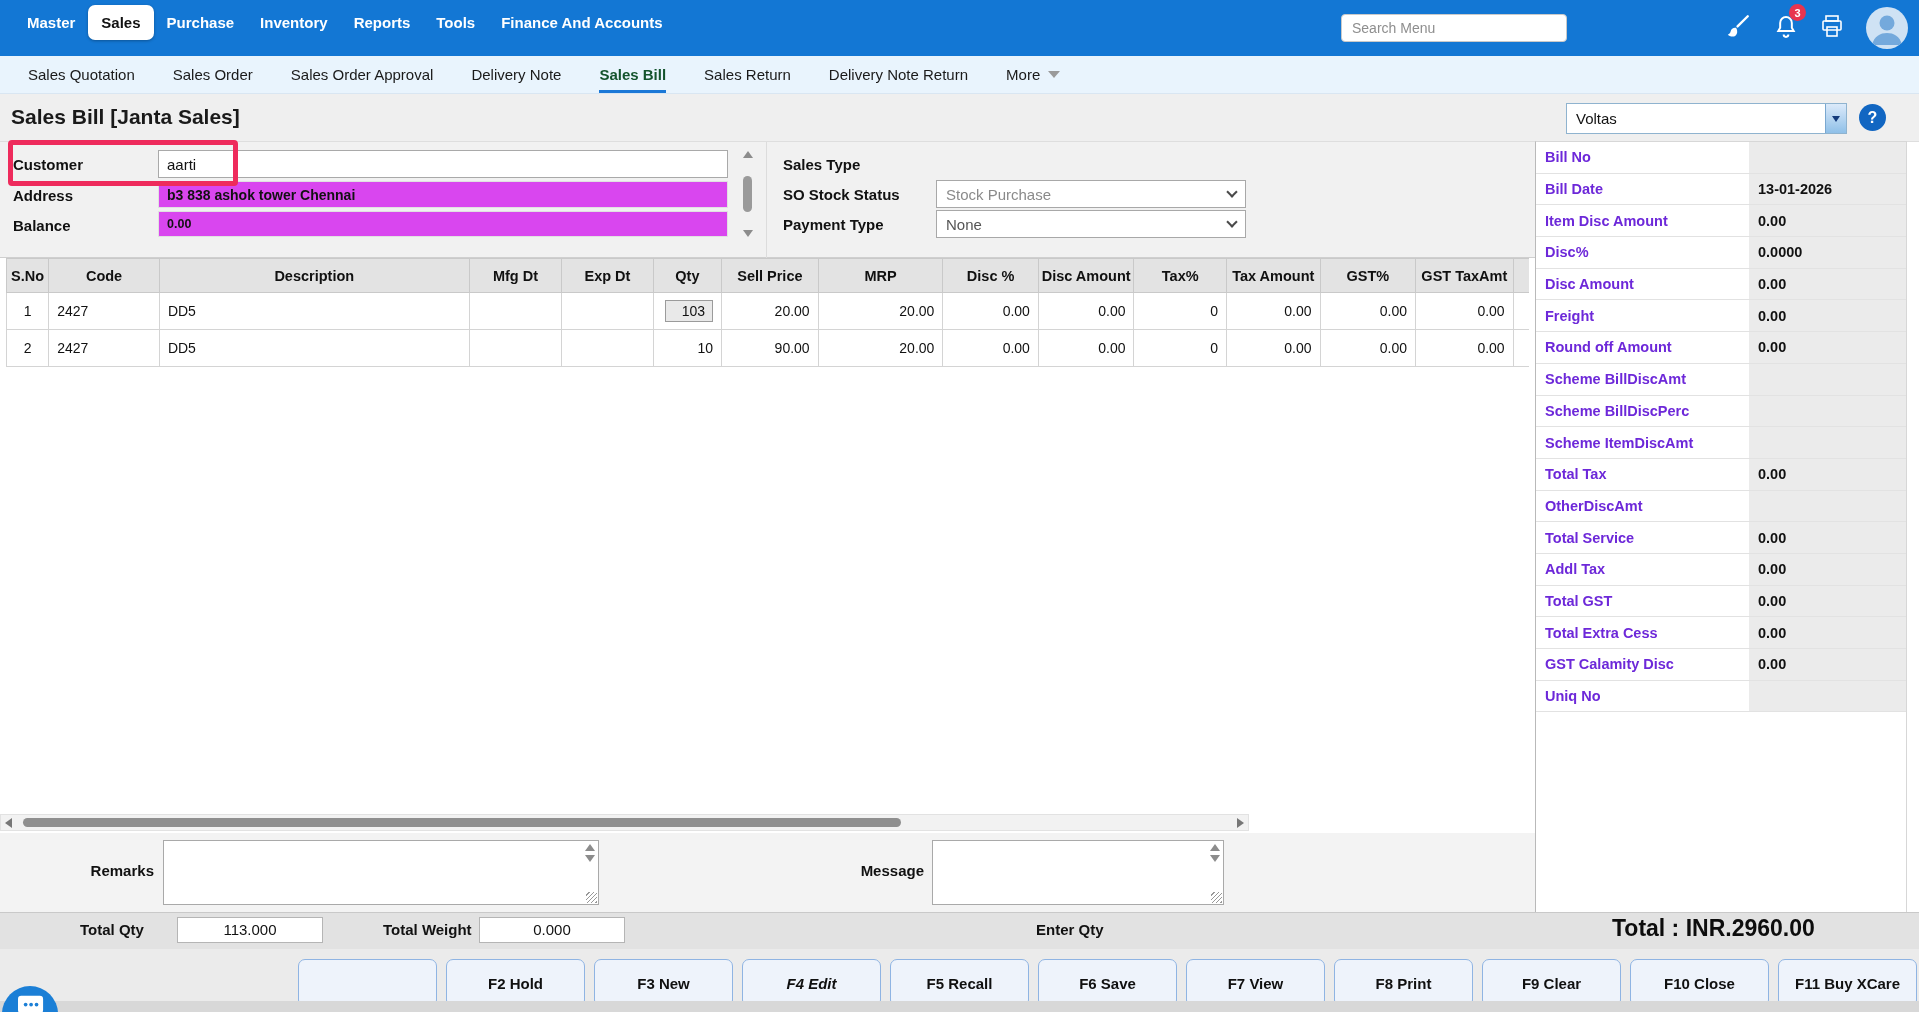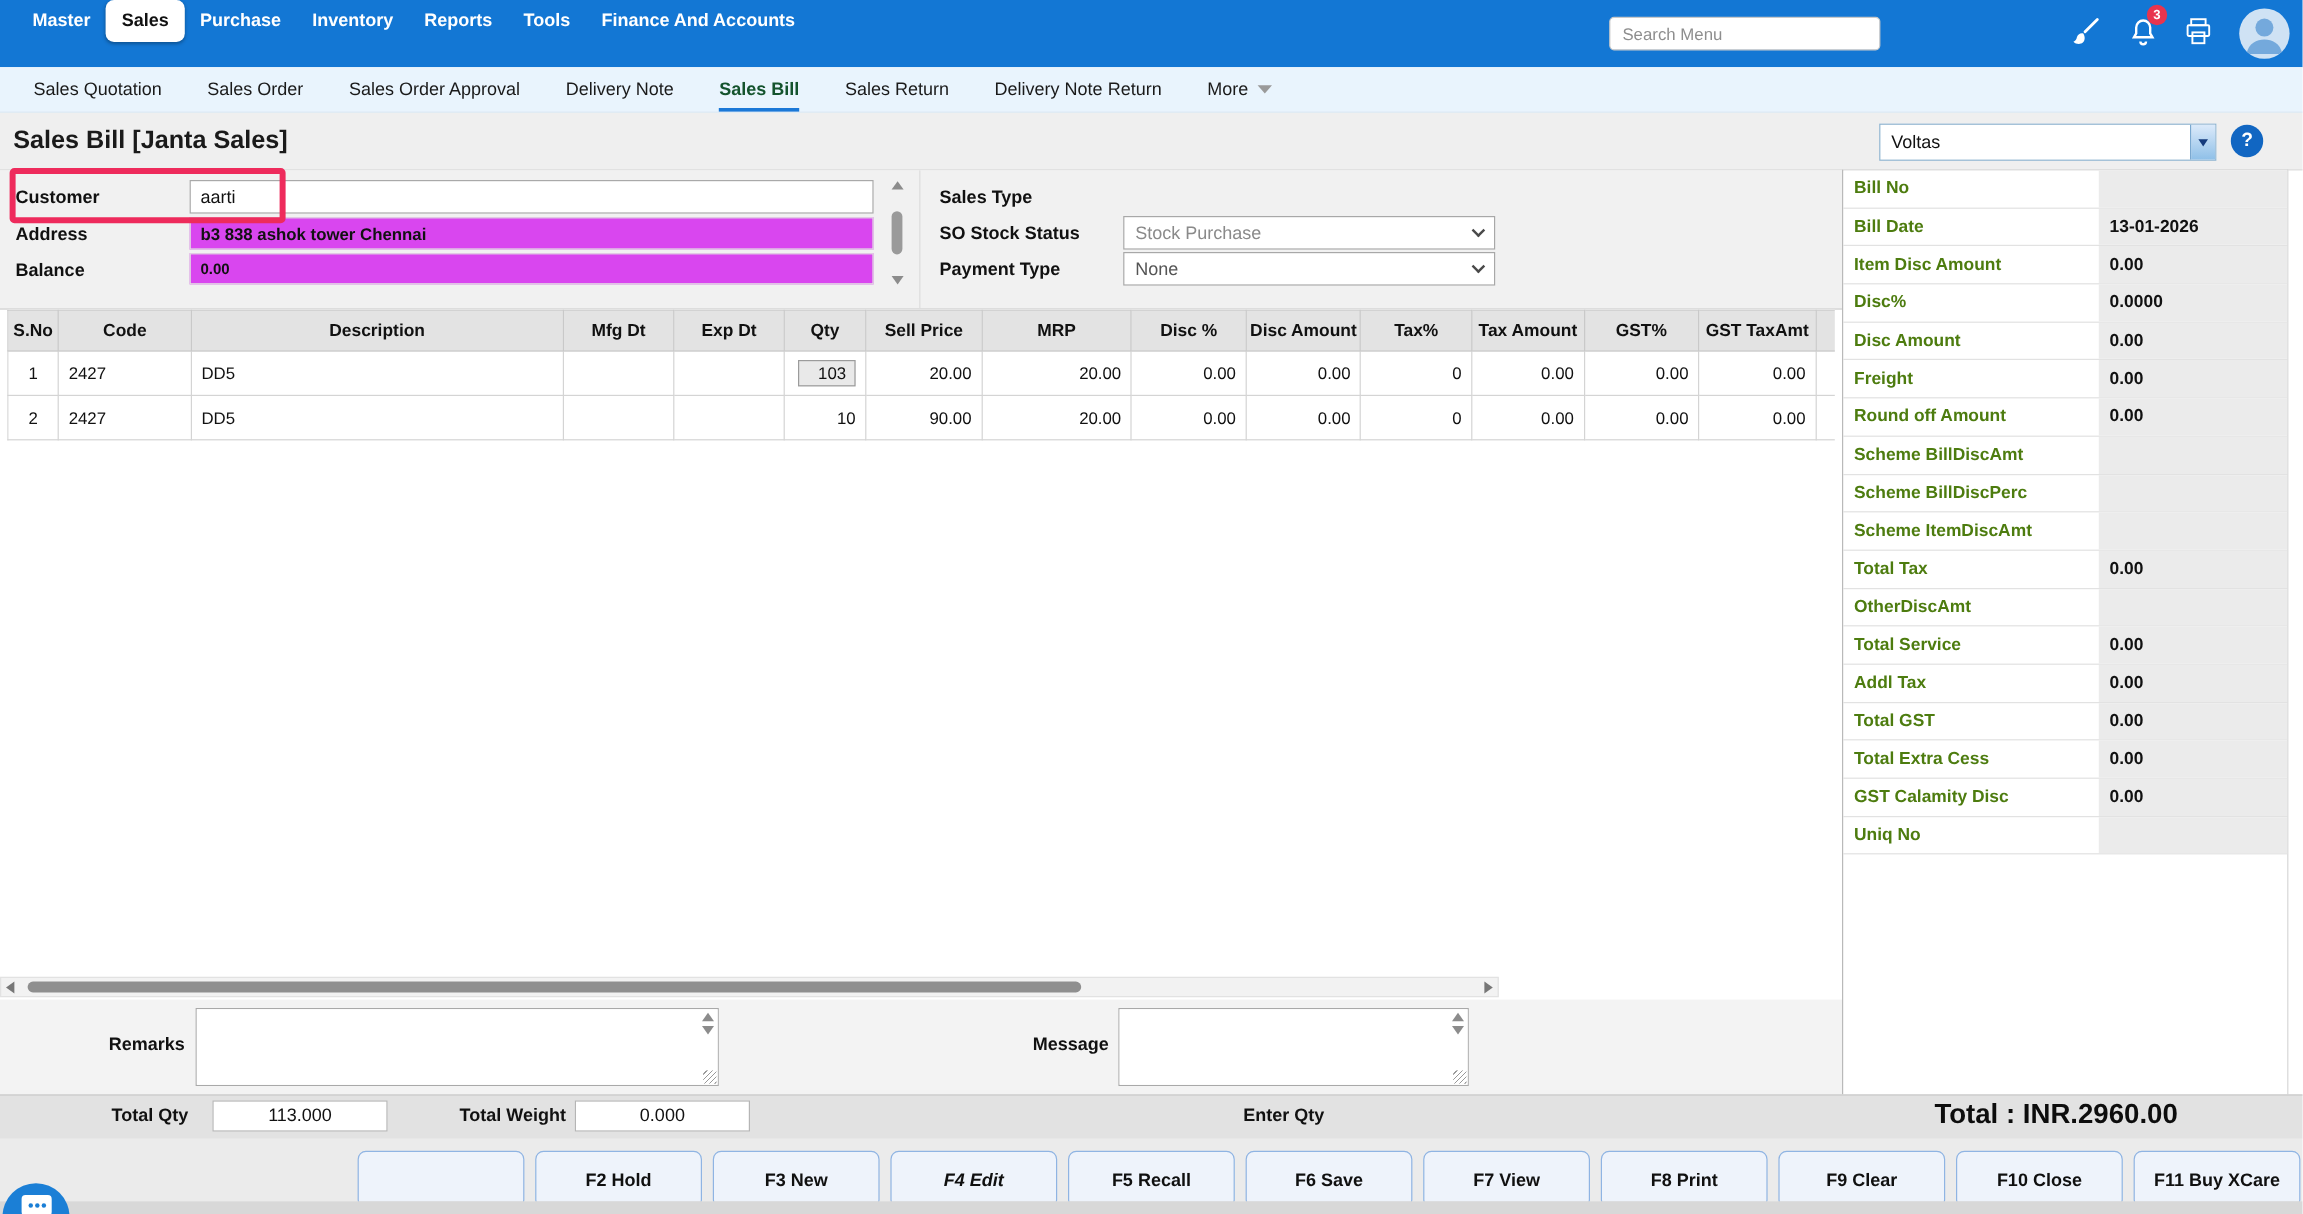--- a/index.html
+++ b/index.html
@@ -1,21 +1,21 @@
 <!DOCTYPE html>
 <html><head>
 <meta charset="utf-8">
 <style>
   *{margin:0;padding:0;box-sizing:border-box;font-family:"Liberation Sans",sans-serif}
   body{background:#fff}
   #app{position:relative;width:1919px;height:1012px;background:#fff;overflow:hidden}
 
   
   #topnav{position:absolute;left:0;top:0;width:1919px;height:56px;background:#1377d4}
-  #mainmenu{position:absolute;left:14px;top:0;height:40px;display:flex;align-items:flex-start}
+  #mainmenu{position:absolute;left:14px;top:0;height:40px;display:flex;align-items:flex-end}
   .nav-item{color:#fff;font-weight:bold;font-size:15px;padding:9px 13px;white-space:nowrap;cursor:pointer}
   .nav-item.active{background:#fff;color:#111;border-radius:7px;box-shadow:0 1px 3px rgba(0,0,0,.3)}
   #search{position:absolute;left:1341px;top:14px;width:226px;height:28px;border:1px solid #c9c9c9;border-radius:4px;padding:0 10px;font-size:14px;color:#333;outline:none}
   #search::placeholder{color:#8e8e8e}
   .topicon{position:absolute;top:13px;width:28px;height:28px;cursor:pointer}
   #icon-brush{left:1723px}#icon-bell{left:1772px}#icon-printer{left:1818px}
   #badge{position:absolute;left:1789px;top:4px;min-width:17px;height:17px;border-radius:9px;background:#e8344e;color:#fff;font-size:11px;font-weight:bold;display:flex;align-items:center;justify-content:center;padding:0 3px;z-index:3}
   #avatar{position:absolute;left:1866px;top:7px;width:42px;height:42px;border-radius:50%;background:#cfe2f4;overflow:hidden;cursor:pointer}
 
   
@@ -55,21 +55,21 @@
   #grid{border-collapse:collapse;table-layout:fixed;width:1553px;font-size:14px;color:#111}
   #grid th{height:34px;background:#e3e3e3;border:1px solid #c9c9c9;font-weight:bold;font-size:14.5px;text-align:center;cursor:pointer}
   #grid td{height:37px;border:1px solid #d4d4d4;background:#fff;padding:0 8px;cursor:cell}
   .c0{width:42px}.c1{width:110px}.c2{width:308px}.c3{width:92px}.c4{width:91px}.c5{width:68px}.c6{width:96px}.c7{width:124px}.c8{width:95px}.c9{width:95px}.c10{width:92px}.c11{width:93px}.c12{width:95px}.c13{width:97px}.c14{width:45px}
   .al{text-align:left}.ar{text-align:right}.ac{text-align:center}
   .sel-cell{display:inline-block;min-width:48px;border:1px solid #9b9b9b;background:#e9e9e9;padding:2px 7px;text-align:right}
 
   
   #panel{position:absolute;left:1535px;top:141px;width:372px;height:771px;background:#fff;border-left:1px solid #b9b9b9;border-right:1px solid #d7d7d7;border-top:1px solid #d7d7d7}
   .prow{display:flex;height:31.7px;border-bottom:1px solid #e2e2e2}
-  .plabel{width:213px;display:flex;align-items:center;padding-left:9px;font-weight:bold;font-size:14.5px;color:#4d7c0f}
+  .plabel{width:213px;display:flex;align-items:center;padding-left:9px;font-weight:bold;font-size:14.5px;color:#6d28d9}
   .pvalue{flex:1;background:#ebebeb;display:flex;align-items:center;padding-left:9px;font-weight:bold;font-size:14.5px;color:#111;cursor:pointer}
 
   
   #hscroll{position:absolute;left:0;top:814px;width:1249px;height:17px;background:#f2f2f2;border:1px solid #e2e2e2;cursor:pointer}
   #hthumb{position:absolute;left:22px;top:3px;width:878px;height:9px;background:#8f8f8f;border-radius:5px}
   .tri-l{position:absolute;left:4px;top:3px;width:0;height:0;border-top:5px solid transparent;border-bottom:5px solid transparent;border-right:7px solid #777}
   .tri-r{position:absolute;right:4px;top:3px;width:0;height:0;border-top:5px solid transparent;border-bottom:5px solid transparent;border-left:7px solid #777}
 
   
   #notesstrip{position:absolute;left:0;top:833px;width:1535px;height:79px;background:#f3f3f3}
@@ -78,21 +78,21 @@
   .tawrap{position:absolute;background:#fff;border:1px solid #a9a9a9}
   #ta1wrap{left:163px;top:840px;width:436px;height:65px}
   #ta2wrap{left:932px;top:840px;width:292px;height:65px}
   .tawrap textarea{position:absolute;inset:0;width:100%;height:100%;border:none;resize:none;outline:none;padding:4px 20px 4px 6px;font-size:14px}
   .ta-rail{position:absolute;right:2px;top:3px;width:13px;display:flex;flex-direction:column;align-items:center;gap:4px}
   .grip{position:absolute;right:1px;bottom:1px;width:11px;height:11px;background:repeating-linear-gradient(135deg,transparent 0 2px,#999 2px 3px);cursor:nwse-resize}
 
   
   #totalsbar{position:absolute;left:0;top:912px;width:1919px;height:37px;background:#e2e2e2;border-top:1px solid #c9c9c9}
   .tlabel{position:absolute;font-weight:bold;font-size:15px;color:#111;top:921px}
-  #lbl-totalqty{left:93px}#lbl-totalweight{left:383px}#statustext{left:1036px}
+  #lbl-totalqty{left:80px}#lbl-totalweight{left:383px}#statustext{left:1036px}
   .tbox{position:absolute;top:917px;width:146px;height:26px;background:#fff;border:1px solid #b5b5b5;text-align:center;line-height:24px;font-size:15px;color:#111}
   #totalqty-box{left:177px}#totalweight-box{left:479px}
   #grandtotal{position:absolute;left:1612px;top:915px;font-weight:bold;font-size:23px;color:#0d0d0d}
 
   
   #btnbar{position:absolute;left:0;top:949px;width:1919px;height:52px;background:#ebebeb}
   .fbtn{position:absolute;top:10px;width:139px;height:48px;border-radius:7px;background:#eef3fb;border:1px solid #8fb4e3;font-weight:bold;font-size:15px;color:#101010;cursor:pointer}
   #bottomstrip{position:absolute;left:0;top:1001px;width:1919px;height:11px;background:#d8d8d8}
   #chaticon{position:absolute;left:2px;top:986px;width:56px;height:56px;border-radius:50%;background:#1b7fd6;z-index:10;cursor:pointer;display:flex;align-items:flex-start;justify-content:center}
 </style>

